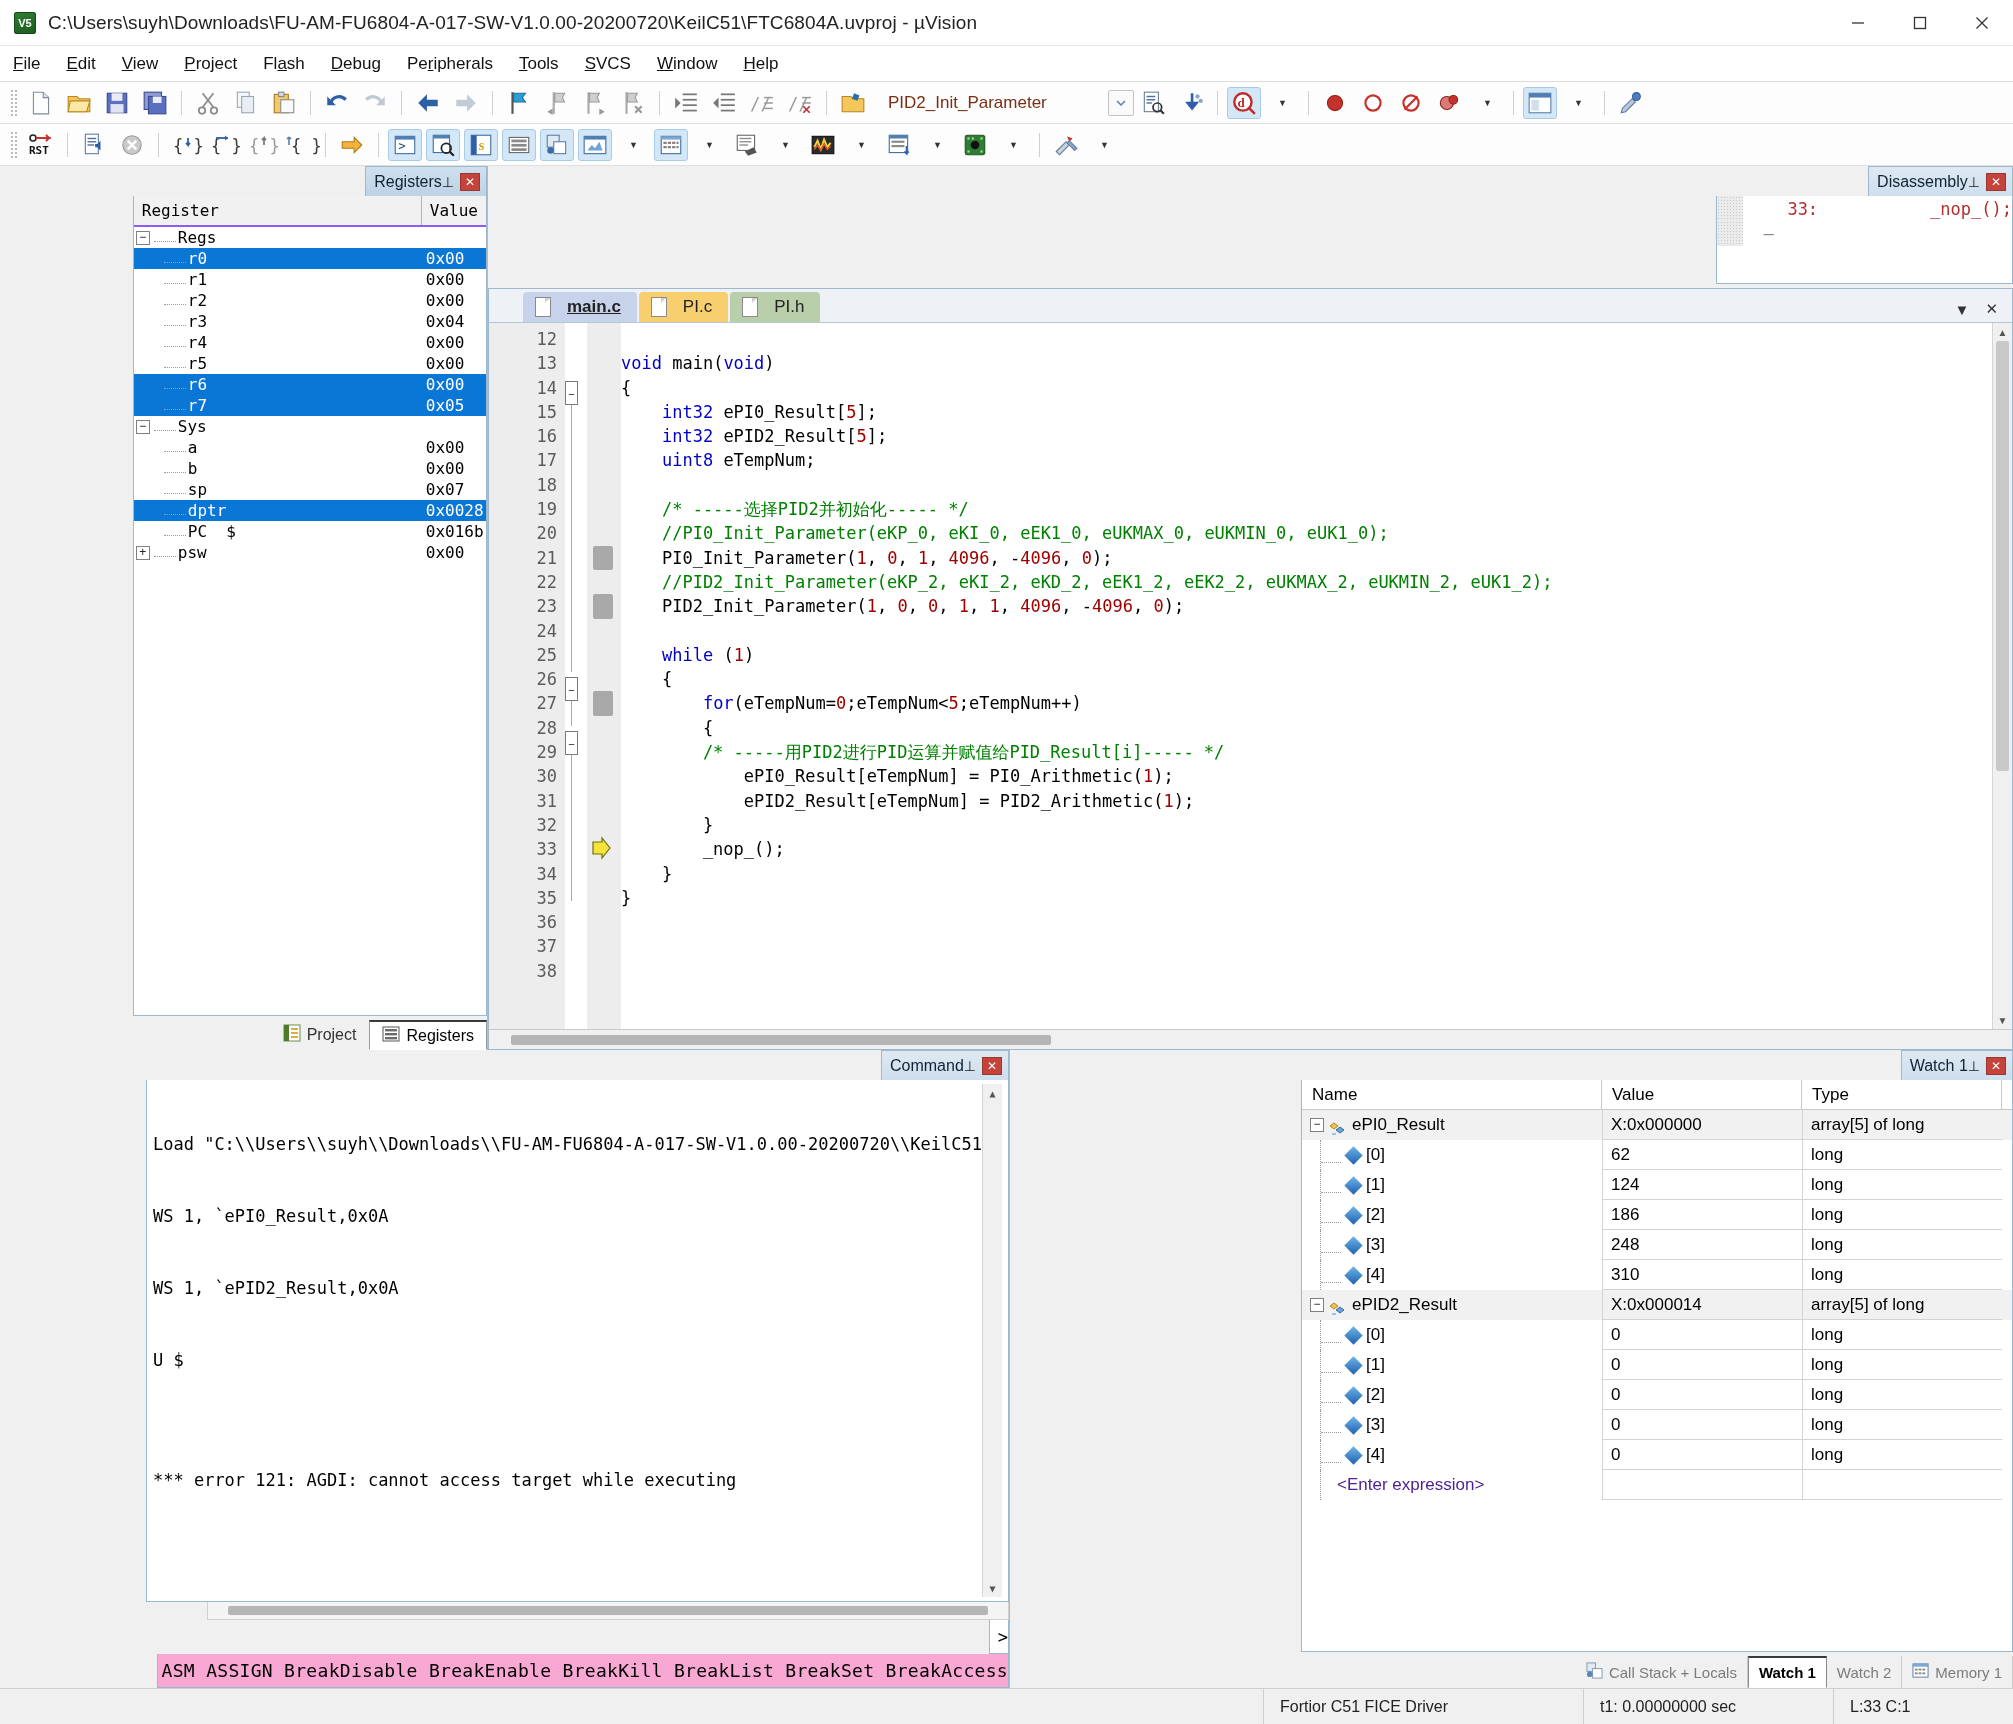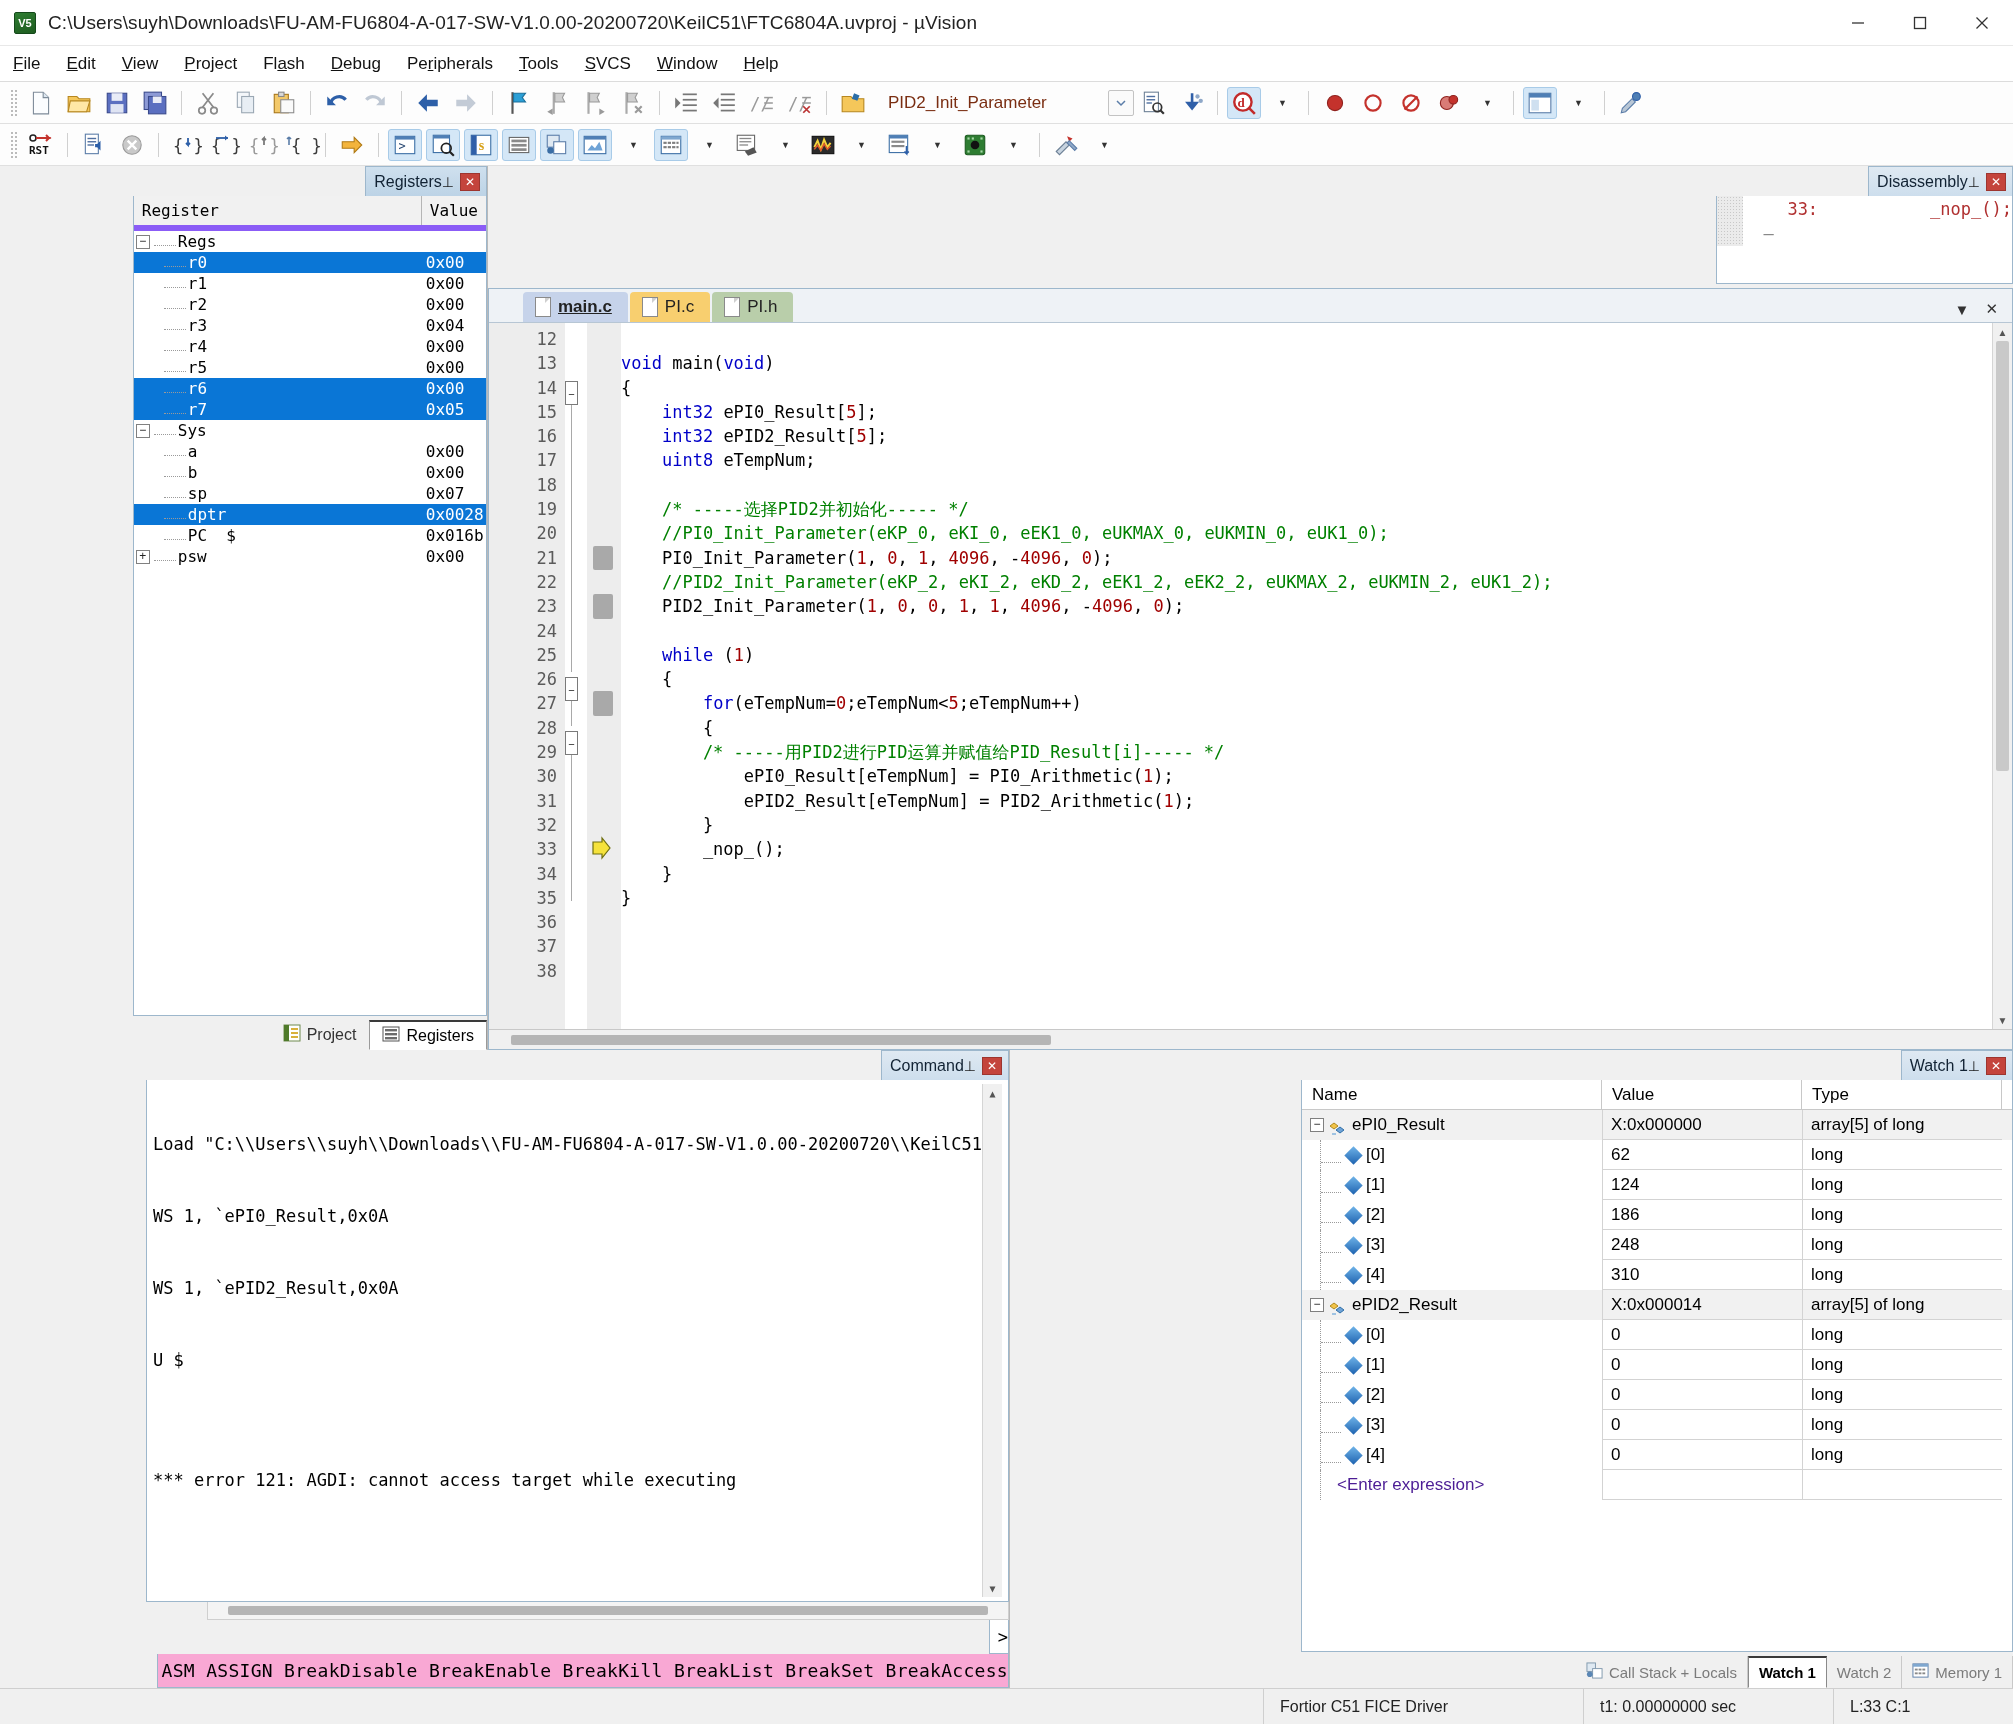--- a/index.html
+++ b/index.html
@@ -75,21 +75,21 @@
   .hdr-tools { margin-left: auto; display: flex; align-items: center; gap: 6px; padding-right: 6px;}
   .pin { font-size: 14px; color: #1b1b1b; transform: rotate(0deg); }
   .xbtn { width: 20px; height: 18px; background: #c4443c; border: 1px solid #9d352f;
           color: #fff; font-size: 12px; line-height: 16px; text-align: center;
           font-family: "Liberation Sans", sans-serif; }
 
   
   #registers-panel { width: 488px; flex: 0 0 488px; border-right: 1px solid #b9b9b9; }
   .reg-body { flex:1 1 auto; background:#fff; border:1px solid #9db7cc; border-top:none;
               display:flex; flex-direction:column; min-height:0; margin: 0; }
-  .reg-head { display:flex; background:#f1f1f1; border-bottom:6px solid #8b5cf6; }
+  .reg-head { display:flex; background:#f1f1f1; border-bottom:2px solid #8b5cf6; }
   .reg-head div { padding: 5px 8px; font-size: 16px; color:#000;
                   font-family: "DejaVu Sans Mono", monospace;}
   .rh-name { width: 288px; border-right:1px solid #b5b5b5; }
   .rh-val { flex:1 1 auto; }
   .reg-rows { flex:1 1 auto; overflow:hidden; }
   .reg-row { display:flex; height: 21px; align-items:center; font-size: 16px;
              font-family: "DejaVu Sans Mono", monospace; }
   .reg-row.sel { background:#0a76d6; color:#fff; }
   .reg-name { width: 288px; display:flex; align-items:center; white-space: pre; padding-left: 4px;}
   .reg-val { flex:1 1 auto; padding-left: 4px;}
@@ -123,21 +123,21 @@
                 display:flex; align-items:center; justify-content:center;}
   .dis-num { color:#b03030; }
   .dis-addr { color:#1a3a6b; }
 
   
   #editor-panel { flex: 1 1 auto; display:flex; flex-direction:column; min-height:0;
                   border:1px solid #9db7cc; background:#fff; margin-top: 4px; }
   .ed-tabbar { height: 34px; background: #eef2f6; display:flex; align-items:flex-end;
                padding-left: 34px; flex:0 0 34px; border-bottom:1px solid #b7c6d4;
                position: relative;}
-  .ed-tab { height: 30px; display:flex; align-items:center; gap:7px; padding: 0 16px 0 12px;
+  .ed-tab { height: 30px; display:flex; align-items:center; gap:16px; padding: 0 16px 0 12px;
             font-size: 17px; color:#222; border-top-left-radius:4px; border-top-right-radius:4px;
             margin-right:2px; position:relative; }
   .ed-tab.t-main { background:#c6d3ea; }
   .ed-tab.t-main span.lbl { text-decoration: underline; font-weight: bold; }
   .ed-tab.t-plc { background:#f8cf6f; }
   .ed-tab.t-plh { background:#b9ceaa; }
   .ed-tabbar-right { margin-left:auto; display:flex; align-items:center; gap:16px;
                      padding-right:14px; padding-bottom:4px; font-size: 15px; color:#333;}
   .pagedoc { width:16px;height:20px;background:#fff;border:1px solid #8a8a8a;
              display:inline-block; position:relative;}

